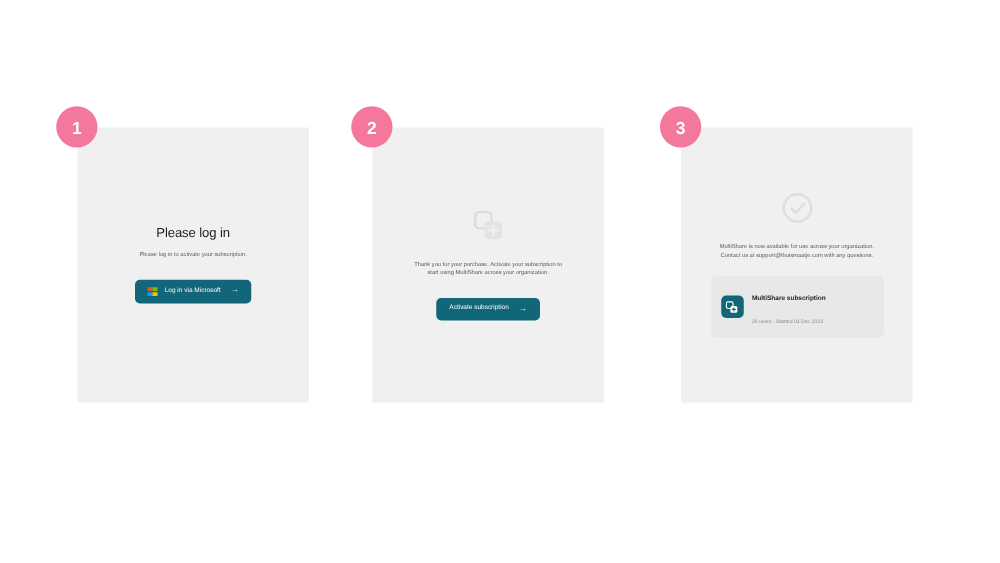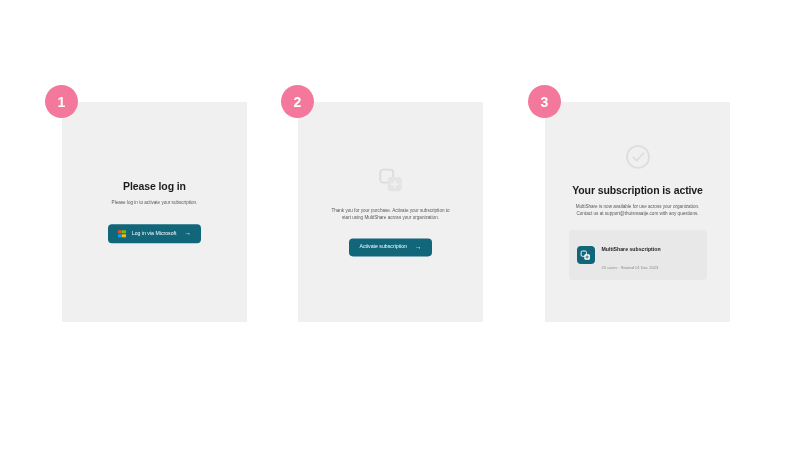--- a/index.html
+++ b/index.html
@@ -50,21 +50,21 @@
 
   .hero-icon {
     display: flex;
     align-items: center;
     justify-content: center;
     margin-bottom: 14px;
   }
 
   .headline {
     font-size: 10.5px;
-    font-weight: bold;
+    font-weight: normal;
     color: #1c1c1c;
     letter-spacing: -0.1px;
     margin-bottom: 7px;
     text-align: center;
   }
 
   .body-text {
     font-size: 4.6px;
     line-height: 1.55;
     color: #5a5a5a;
@@ -187,21 +187,20 @@
 
   <div class="panel" id="panel-3">
     <div class="badge">3</div>
     <div class="panel-inner">
       <div class="hero-icon">
         <svg width="26" height="26" viewBox="0 0 26 26" fill="none">
           <circle cx="13" cy="13" r="11" stroke="#dedede" stroke-width="1.9"></circle>
           <path d="M8.2 13.3l3.4 3.4 7-7.4" stroke="#dedede" stroke-width="1.9" stroke-linecap="round" stroke-linejoin="round"></path>
         </svg>
       </div>
-      <div class="headline">Your subscription is active</div>
       <div class="body-text">
         <span class="ln">MultiShare is now available for use across your organization.</span>
         <span class="ln">Contact us at support@thuismaatje.com with any questions.</span>
       </div>
       <div class="sub-card">
         <span class="sub-card-tile">
           <svg width="11" height="11" viewBox="0 0 24 24" fill="none">
             <rect x="2.5" y="2.5" width="11.5" height="11.5" rx="2.6" stroke="#ffffff" stroke-width="2"></rect>
             <rect x="9.5" y="9.5" width="12" height="12" rx="2.8" fill="#ffffff"></rect>
             <path d="M15.5 12.6v5.8M12.6 15.5h5.8" stroke="#11667a" stroke-width="1.9" stroke-linecap="round"></path>

